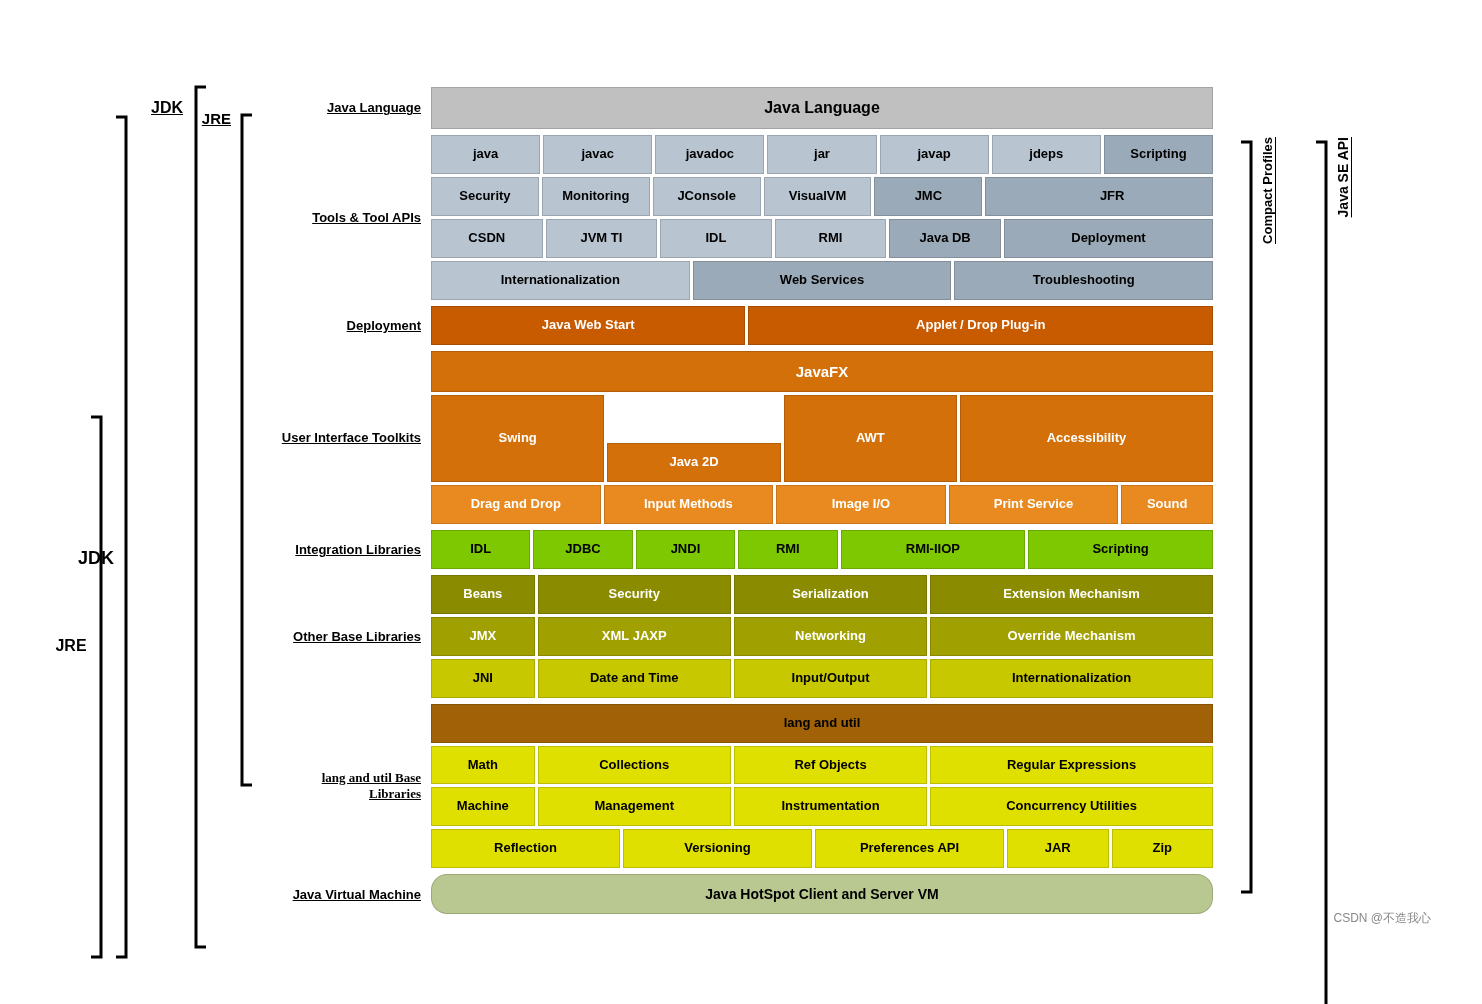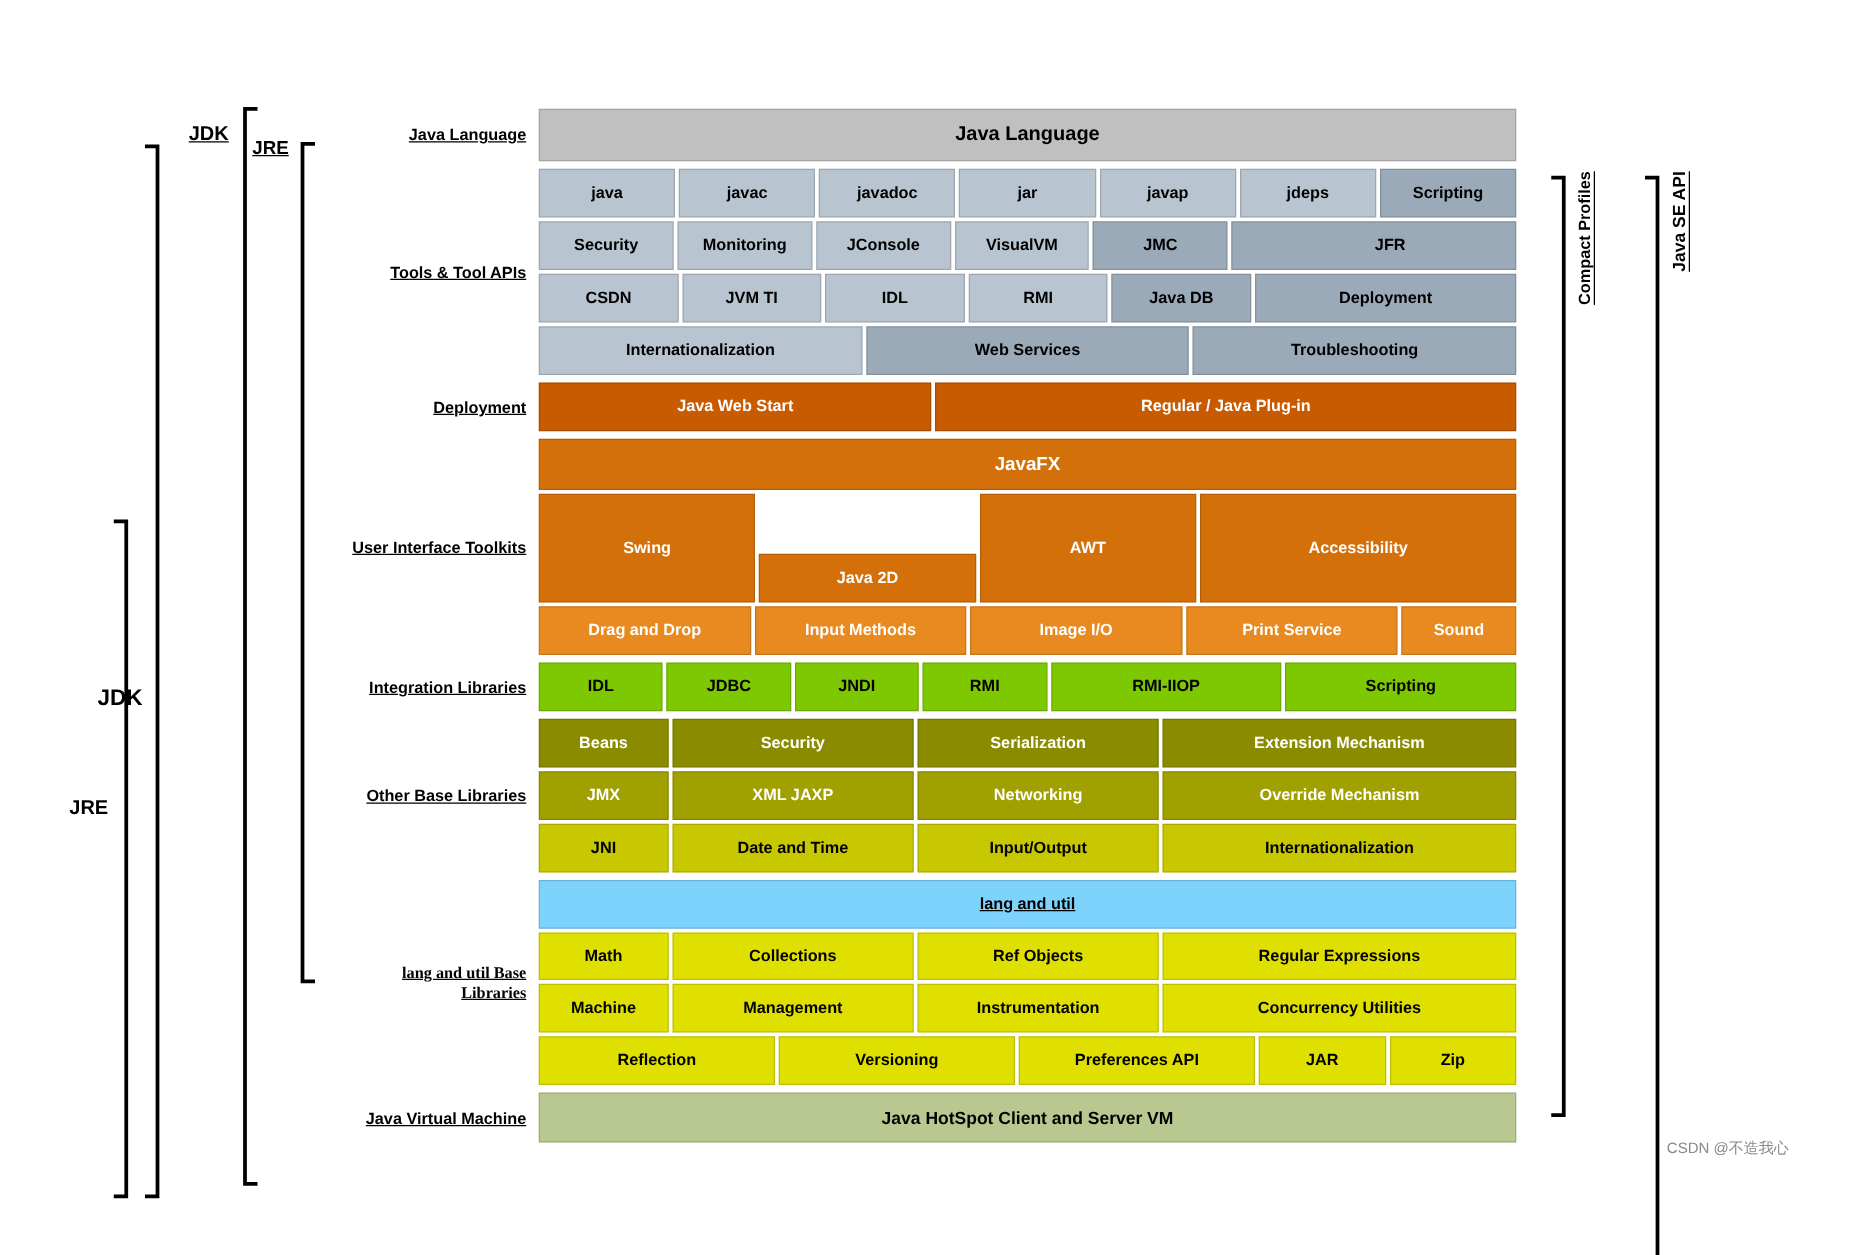--- a/index.html
+++ b/index.html
@@ -70,21 +70,21 @@
     .gray-light { background: #b8c4d0; }
     .gray-medium { background: #9baab8; }
     .orange-dark { background: #c85a00; color: #fff; }
     .orange-medium { background: #d4700a; color: #fff; }
     .orange-light { background: #e88a20; color: #fff; }
     .green-bright { background: #7dc800; color: #000; }
     .olive-dark { background: #8b8b00; color: #fff; }
     .olive-medium { background: #a0a000; color: #fff; }
     .olive-light { background: #c8c800; color: #000; }
     .yellow-light { background: #e0e000; color: #000; }
-    .tan-light { background: #7dd3fc; color: #000; text-decoration: underline; }
+    .tan-light { background: #a16207; color: #000; }
     .green-vm { background: #b8c890; color: #000; }
     .watermark {
       position: absolute;
       bottom: 10px;
       right: 10px;
       font-size: 12px;
       color: #888;
     }
     
     .bracket-svg {
@@ -170,21 +170,21 @@
         </div>
       </div>
 
       <div class="row">
         <div class="row-label">
           <span style="text-decoration:underline; font-weight:bold;">Deployment</span>
         </div>
         <div class="row-content">
           <div class="cell-row">
             <div class="cell orange-dark" style="flex:2;">Java Web Start</div>
-            <div class="cell orange-dark" style="flex:3;">Regular / Java Plug-in</div>
+            <div class="cell orange-dark" style="flex:3;">Applet / Drop Plug-in</div>
           </div>
         </div>
       </div>
 
       <div class="row">
         <div class="row-label">
           <div style="position:relative;">
             
             <div style="position:absolute; left:-80px; top:-320px; display:flex; align-items:center;">
               <span style="font-weight:bold;font-size:15px;">JRE</span>
@@ -296,21 +296,21 @@
           </div>
         </div>
       </div>
 
       <div class="row">
         <div class="row-label">
           <span style="text-decoration:underline; font-weight:bold;">Java Virtual Machine</span>
         </div>
         <div class="row-content">
           <div class="cell-row">
-            <div class="cell green-vm" style="flex:1; font-size:14px;">Java HotSpot Client and Server VM</div>
+            <div class="cell green-vm" style="flex:1; font-size:14px;border-radius:16px;">Java HotSpot Client and Server VM</div>
           </div>
         </div>
       </div>
 
     </div>
 
     <div style="display:flex; flex-direction:column; align-items:flex-start; margin-left:8px; position:relative; min-width:160px;">
       <div style="position:absolute; top:50px; left:5px; display:flex; align-items:flex-start;">
         <svg width="30" height="760" viewBox="0 0 30 760">
           <path d="M15,5 L25,5 L25,755 L15,755" stroke="black" stroke-width="3" fill="none"></path>

